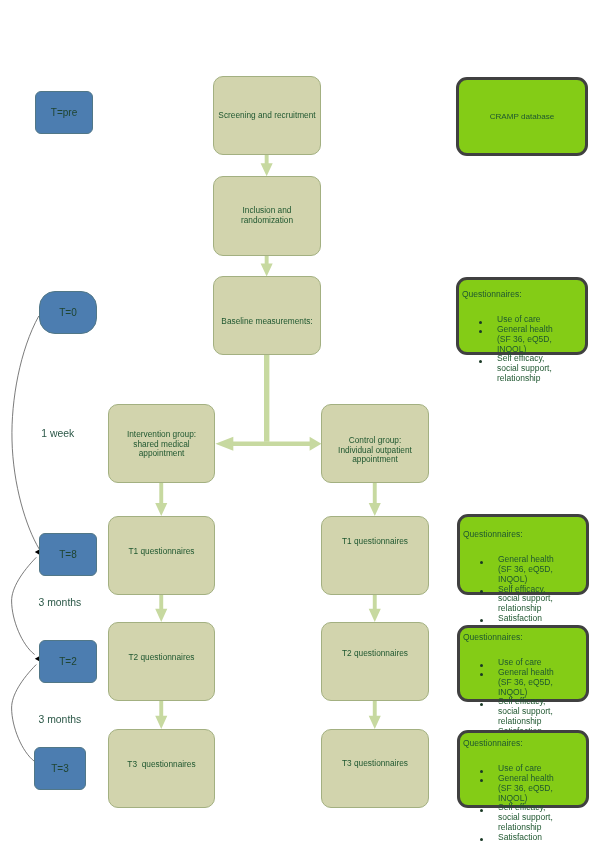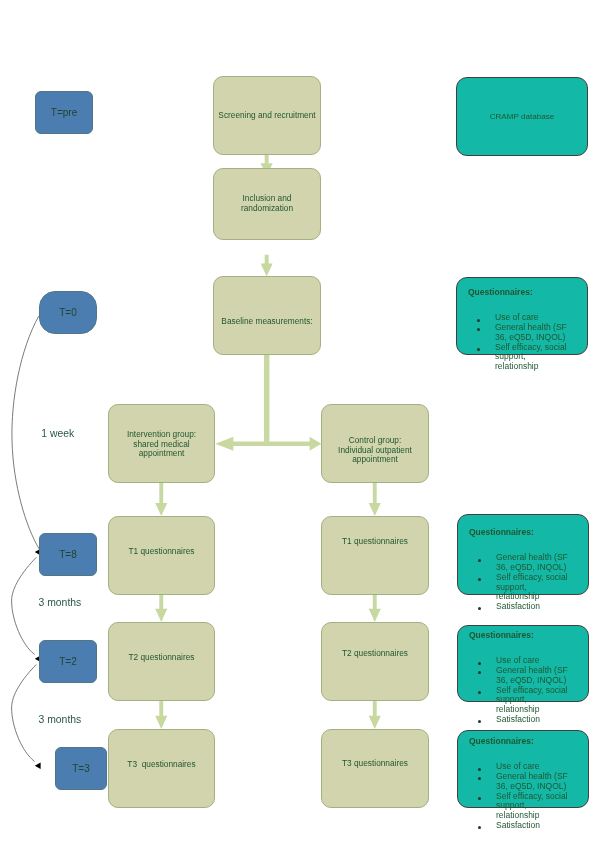--- a/index.html
+++ b/index.html
@@ -7,26 +7,26 @@
   body{width:600px;height:848px;font-family:"Liberation Sans",sans-serif;overflow:hidden;}
   #stage{position:relative;width:600px;height:848px;background:#fff;}
   svg#connectors{position:absolute;left:0;top:0;width:600px;height:848px;pointer-events:none;}
   .node{position:absolute;box-sizing:border-box;display:flex;align-items:center;
         justify-content:center;text-align:center;}
   .node .txt{display:block;white-space:pre-wrap;}
   .green{background:#d2d4ad;border:1px solid #a3b081;border-radius:10px;color:#1f5730;
          font-size:8.3px;line-height:9.9px;}
   .blue{background:#4c7db0;border:1px solid #517787;border-radius:6px;color:#1f4430;
         font-size:10px;line-height:10px;}
-  .lblue{background:#14b8a6;border:1px solid #404040;border-radius:11px;color:#1f5730;
+  .lblue{background:#84cc16;border:3px solid #404040;border-radius:11px;color:#1f5730;
          font-size:8.5px;line-height:9.75px;}
   .lblue.center{align-items:center;justify-content:center;}
   .panel{align-items:flex-start;justify-content:flex-start;text-align:left;
          padding:8px 1px 3px 3px;}
-  .panel .ttl{display:block;margin:0 0 0 8px;font-weight:bold;}
+  .panel .ttl{display:block;margin:0 0 0 0;}
   ul.q{margin:16px;padding:0;list-style:none;}
   ul.q li{position:relative;padding-left:19px;}
   ul.q li .bullet{position:absolute;left:1.2px;top:5.4px;width:3.0px;height:3.0px;
                   border-radius:50%;background:#1a3a26;}
   .label{position:absolute;color:#2c5848;font-size:10.4px;line-height:12px;white-space:nowrap;}
 </style>
 </head>
 <body>
 
 <div id="stage">
@@ -72,32 +72,32 @@
   </div>
   <div class="node blue" style="left:39px;top:291px;width:58px;height:43px;border-radius:16px;">
     <span class="txt">T=0</span>
   </div>
   <div class="node blue" style="left:39px;top:533px;width:58px;height:43px;">
     <span class="txt">T=8</span>
   </div>
   <div class="node blue" style="left:39px;top:640px;width:58px;height:43px;">
     <span class="txt">T=2</span>
   </div>
-  <div class="node blue" style="left:55px;top:747px;width:52px;height:43px;">
+  <div class="node blue" style="left:34px;top:747px;width:52px;height:43px;">
     <span class="txt">T=3</span>
   </div>
 
   <div class="label" style="left:41.3px;top:428.3px;">1 week</div>
   <div class="label" style="left:38.5px;top:596.5px;">3 months</div>
   <div class="label" style="left:38.5px;top:713.5px;">3 months</div>
 
   <div class="node green" style="left:213px;top:76px;width:108px;height:79px;">
     <span class="txt">Screening and recruitment</span>
   </div>
-  <div class="node green" style="left:213px;top:168px;width:108px;height:72px;">
+  <div class="node green" style="left:213px;top:176px;width:108px;height:80px;">
     <span class="txt"><span>Inclusion and</span><br><span>randomization</span></span>
   </div>
   <div class="node green" style="left:213px;top:276px;width:108px;height:79px;align-items:flex-start;padding-top:40px;">
     <span class="txt">Baseline measurements:</span>
   </div>
 
   <div class="node green" style="left:108px;top:404px;width:107px;height:79px;padding-top:2px;">
     <span class="txt"><span>Intervention group:</span><br><span>shared medical</span><br><span>appointment</span></span>
   </div>
   <div class="node green" style="left:321px;top:404px;width:108px;height:79px;padding-top:14px;text-align:center;">

